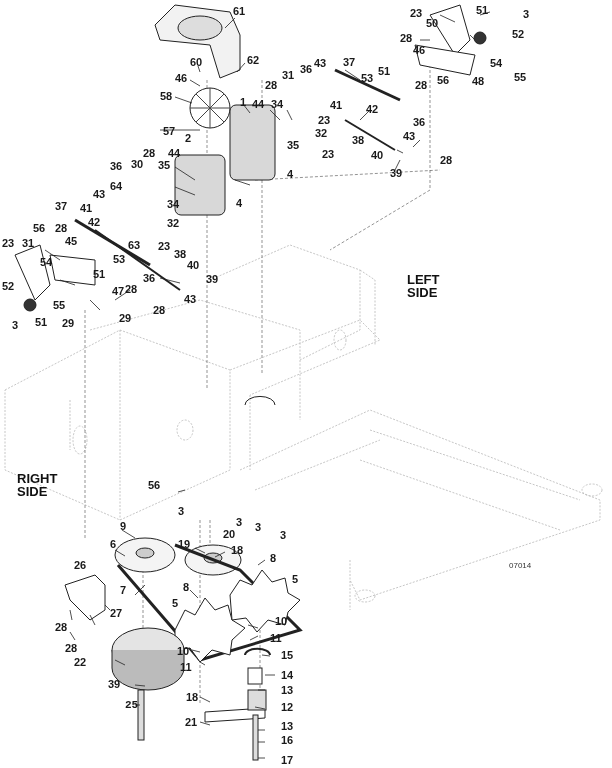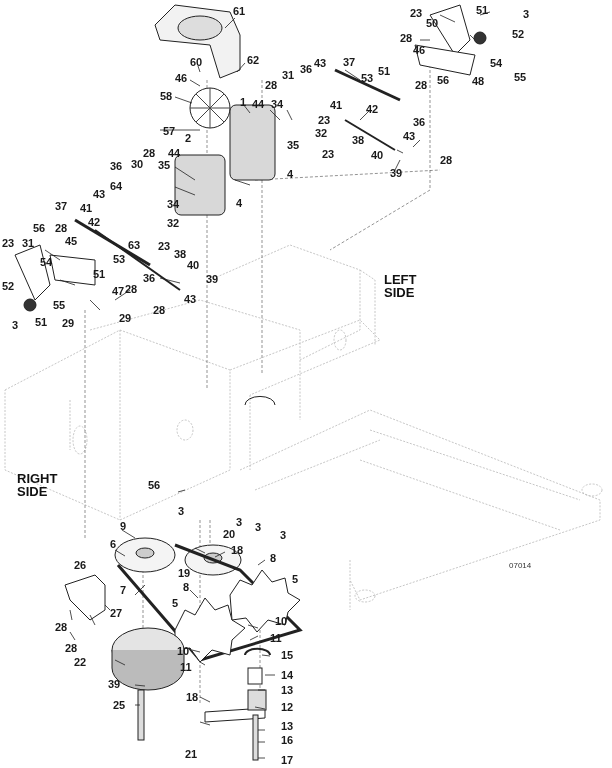--- a/index.html
+++ b/index.html
@@ -224,50 +224,50 @@
   <span class="callout" style="left:62px;top:318px;">29</span>
   <span class="callout" style="left:119px;top:313px;">29</span>
   <span class="callout" style="left:148px;top:480px;">56</span>
   <span class="callout" style="left:178px;top:506px;">3</span>
   <span class="callout" style="left:236px;top:517px;">3</span>
   <span class="callout" style="left:255px;top:522px;">3</span>
   <span class="callout" style="left:223px;top:529px;">20</span>
   <span class="callout" style="left:280px;top:530px;">3</span>
   <span class="callout" style="left:120px;top:521px;">9</span>
   <span class="callout" style="left:110px;top:539px;">6</span>
-  <span class="callout" style="left:178px;top:568px;">19</span>
+  <span class="callout" style="left:178px;top:539px;">19</span>
   <span class="callout" style="left:231px;top:545px;">18</span>
   <span class="callout" style="left:270px;top:553px;">8</span>
   <span class="callout" style="left:120px;top:585px;">7</span>
   <span class="callout" style="left:183px;top:582px;">8</span>
   <span class="callout" style="left:292px;top:574px;">5</span>
   <span class="callout" style="left:172px;top:598px;">5</span>
   <span class="callout" style="left:74px;top:560px;">26</span>
   <span class="callout" style="left:110px;top:608px;">27</span>
   <span class="callout" style="left:55px;top:622px;">28</span>
   <span class="callout" style="left:65px;top:643px;">28</span>
   <span class="callout" style="left:275px;top:616px;">10</span>
   <span class="callout" style="left:270px;top:633px;">11</span>
   <span class="callout" style="left:177px;top:646px;">10</span>
   <span class="callout" style="left:180px;top:662px;">11</span>
   <span class="callout" style="left:74px;top:657px;">22</span>
   <span class="callout" style="left:281px;top:650px;">15</span>
   <span class="callout" style="left:281px;top:670px;">14</span>
   <span class="callout" style="left:108px;top:679px;">39</span>
   <span class="callout" style="left:281px;top:685px;">13</span>
-  <span class="callout" style="left:113px;top:700px;">25</span>
+  <span class="callout" style="left:125px;top:700px;font-family:Liberation Mono, monospace;">25</span>
   <span class="callout" style="left:186px;top:692px;">18</span>
   <span class="callout" style="left:281px;top:702px;">12</span>
-  <span class="callout" style="left:185px;top:717px;margin-top:32px;">21</span>
+  <span class="callout" style="left:185px;top:717px;">21</span>
   <span class="callout" style="left:281px;top:721px;">13</span>
   <span class="callout" style="left:281px;top:735px;">16</span>
   <span class="callout" style="left:281px;top:755px;">17</span>
 </div>
 
-<div class="side-label" style="left:384px;top:273px;">
+<div class="side-label" style="left:407px;top:273px;">
   <div>LEFT</div>
   <div>SIDE</div>
 </div>
 <div class="side-label" style="left:17px;top:472px;">
   <div>RIGHT</div>
   <div>SIDE</div>
 </div>
 <span class="fig-id" style="left:509px;top:561px;">07014</span>
 
 </body></html>

